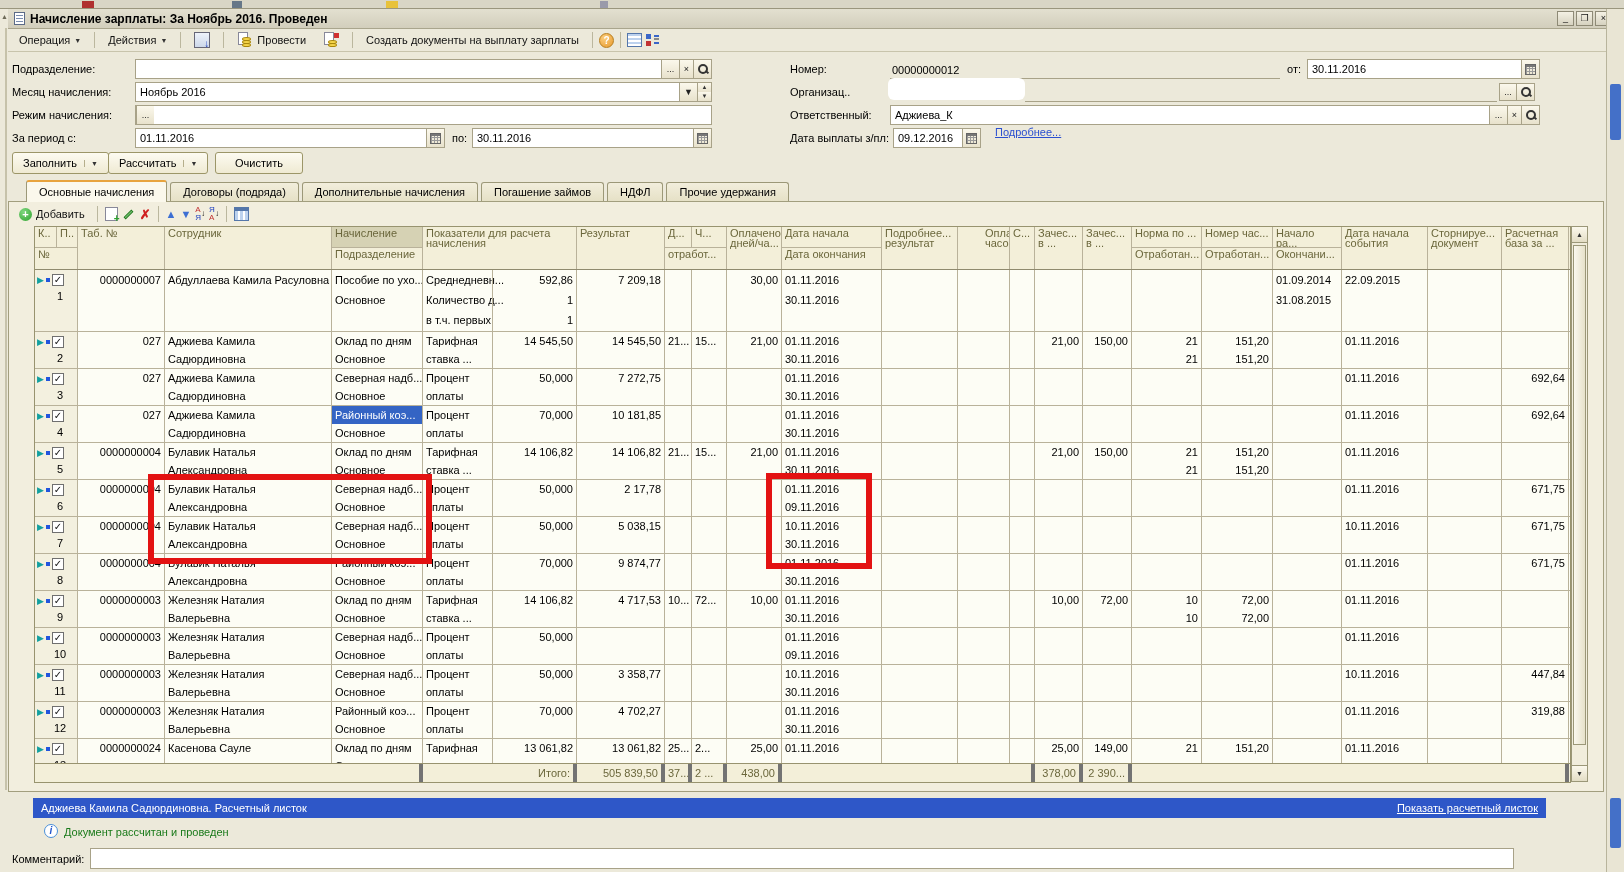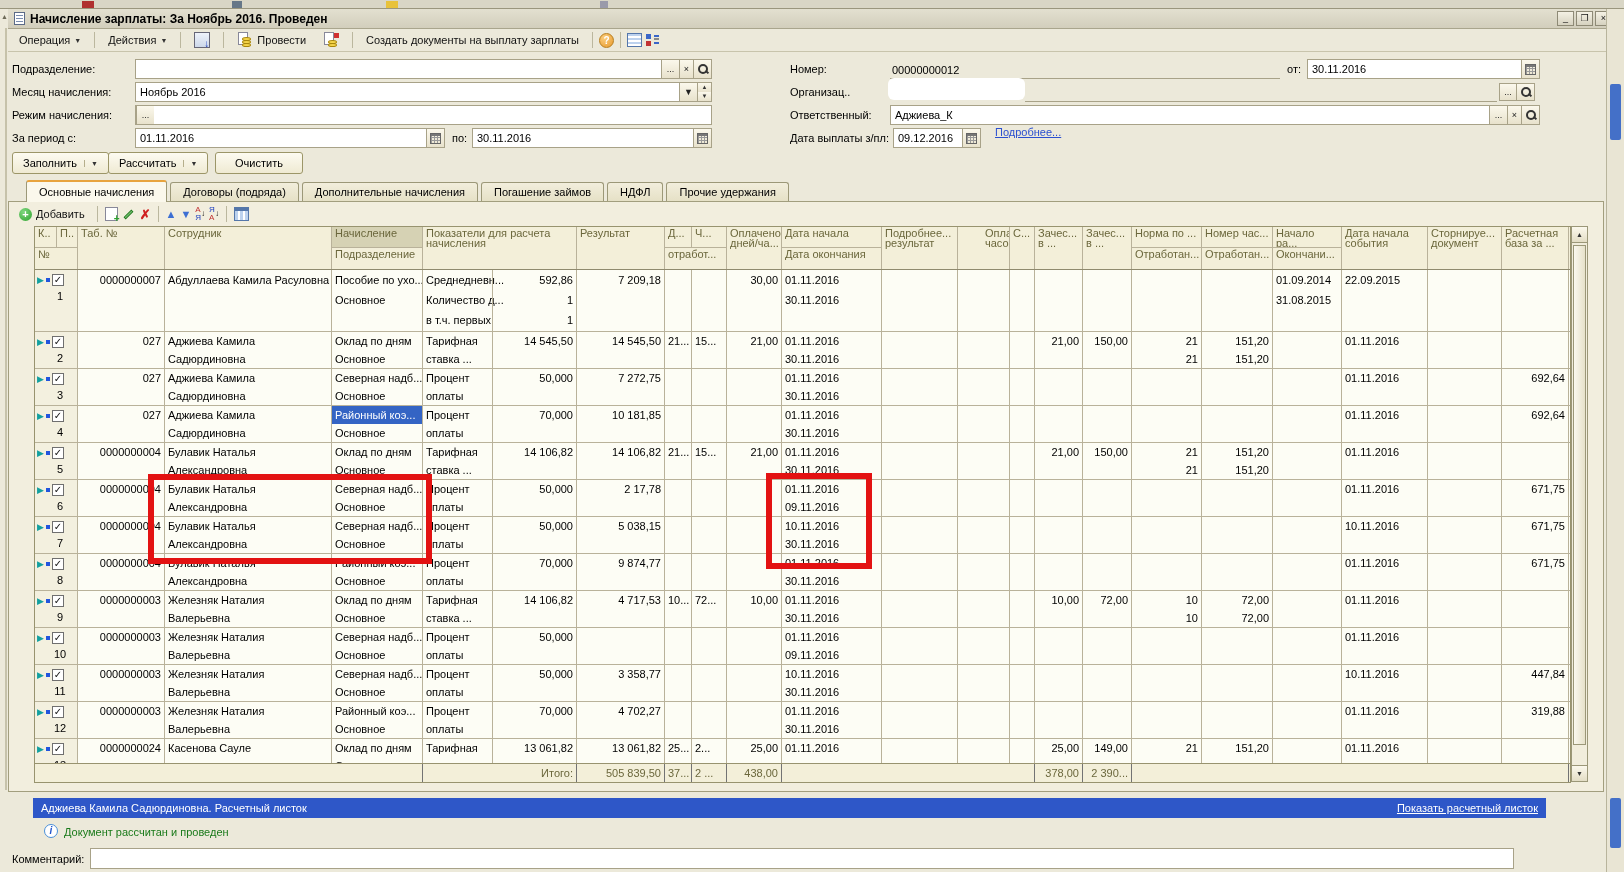--- a/index.html
+++ b/index.html
@@ -97,21 +97,21 @@
   .selcell{background:#3464C4;color:#fff;}
   .mark-line{display:flex;align-items:center;gap:2px;padding:2px 1px 0 2px;height:18px;}
   .mk{color:#12A0A0;font-size:9px;line-height:9px;}
   .mkdot{width:4px;height:4px;background:#2255DD;display:inline-block;}
   .cb{width:12px;height:12px;background:#fff;border:1px solid #6F6F6F;font-size:10px;line-height:10px;text-align:center;color:#111;}
   .numline{height:17px;line-height:17px;text-align:center;padding-left:8px;}
   .indcell::before{content:"";position:absolute;left:69px;top:0;bottom:0;width:1px;background:#B9B29A;}
   .indline{display:flex;justify-content:space-between;}
   .indline .iv{padding-left:4px;}
   .totals{background:#F3EFD9;color:#6B673C;border-top:1px solid #98936F;grid-auto-rows:18px;}
-  .totals .td{border-right:1px solid #737373;}
+  .totals .td{border-right:4px solid #737373;}
   .totals .line{height:18px;line-height:18px;}
 
   
   .vscroll{position:absolute;left:1571px;top:226px;width:17px;height:556px;border:1px solid #9B9778;background:#F1EDDC;z-index:2;}
   .sarr{position:absolute;left:0;width:15px;height:16px;background:linear-gradient(#FBF8EC,#E3DDC5);text-align:center;font-size:7px;line-height:16px;color:#333;}
   .sarr.up{top:0;border-bottom:1px solid #9B9778;}
   .sarr.dn{bottom:0;border-top:1px solid #9B9778;}
   .sthumb{position:absolute;left:1px;top:18px;width:13px;height:500px;background:linear-gradient(90deg,#FAF8EE,#E6E1CA);border:1px solid #9B9778;}
 
   

